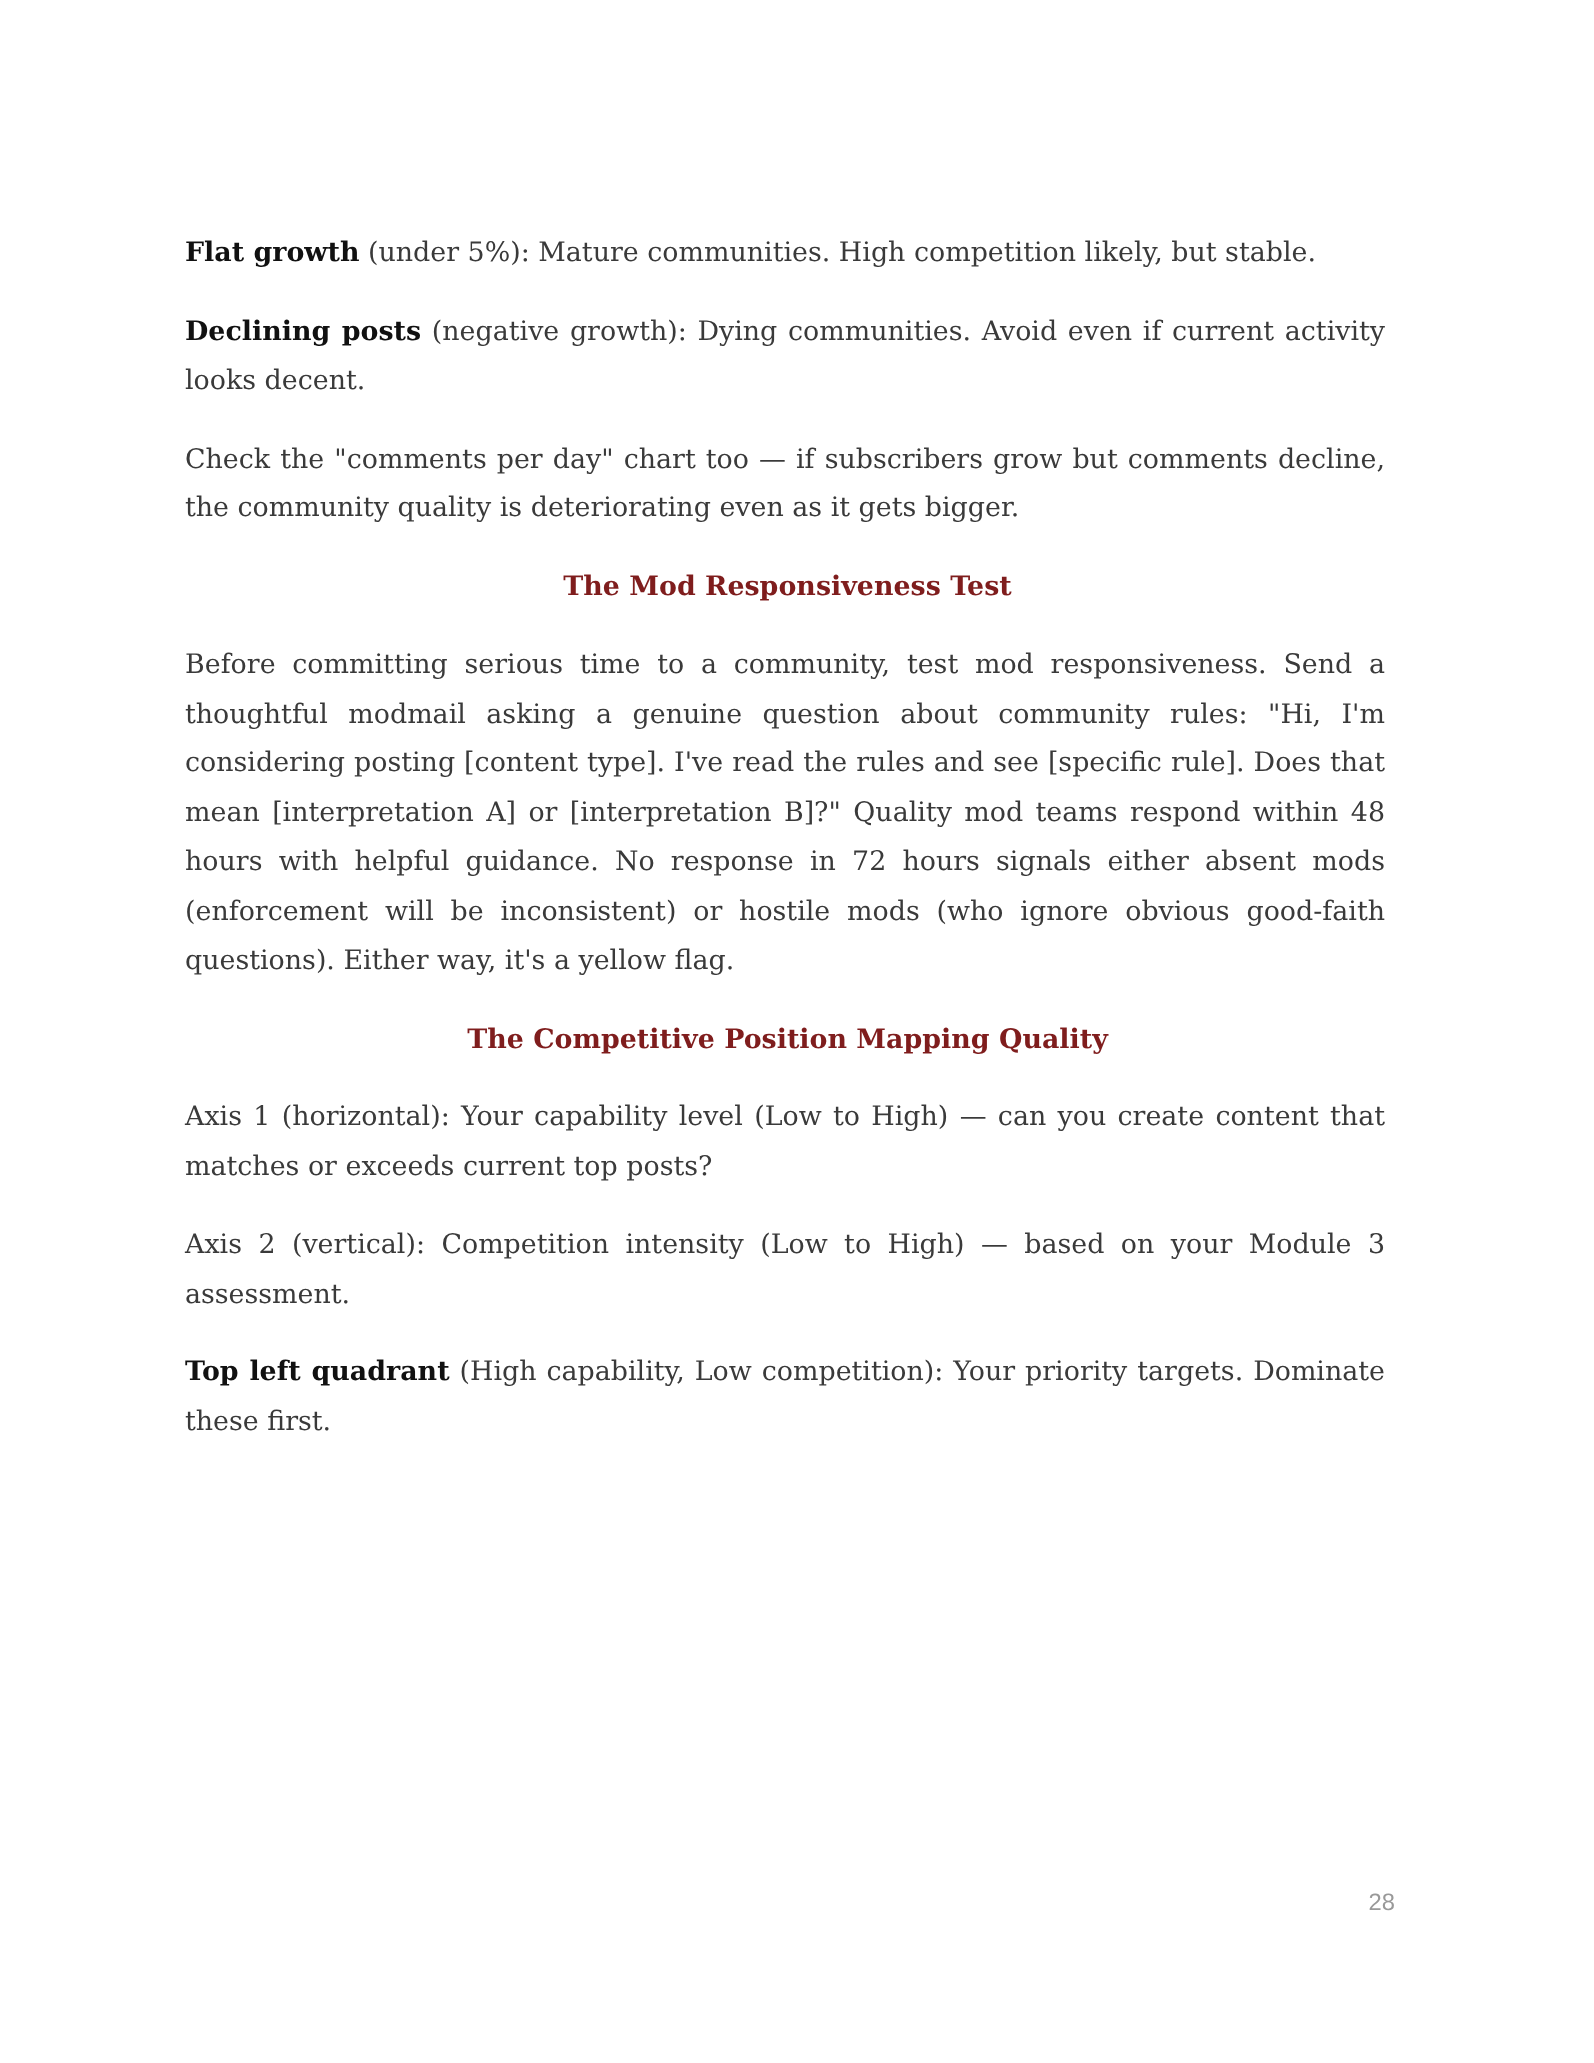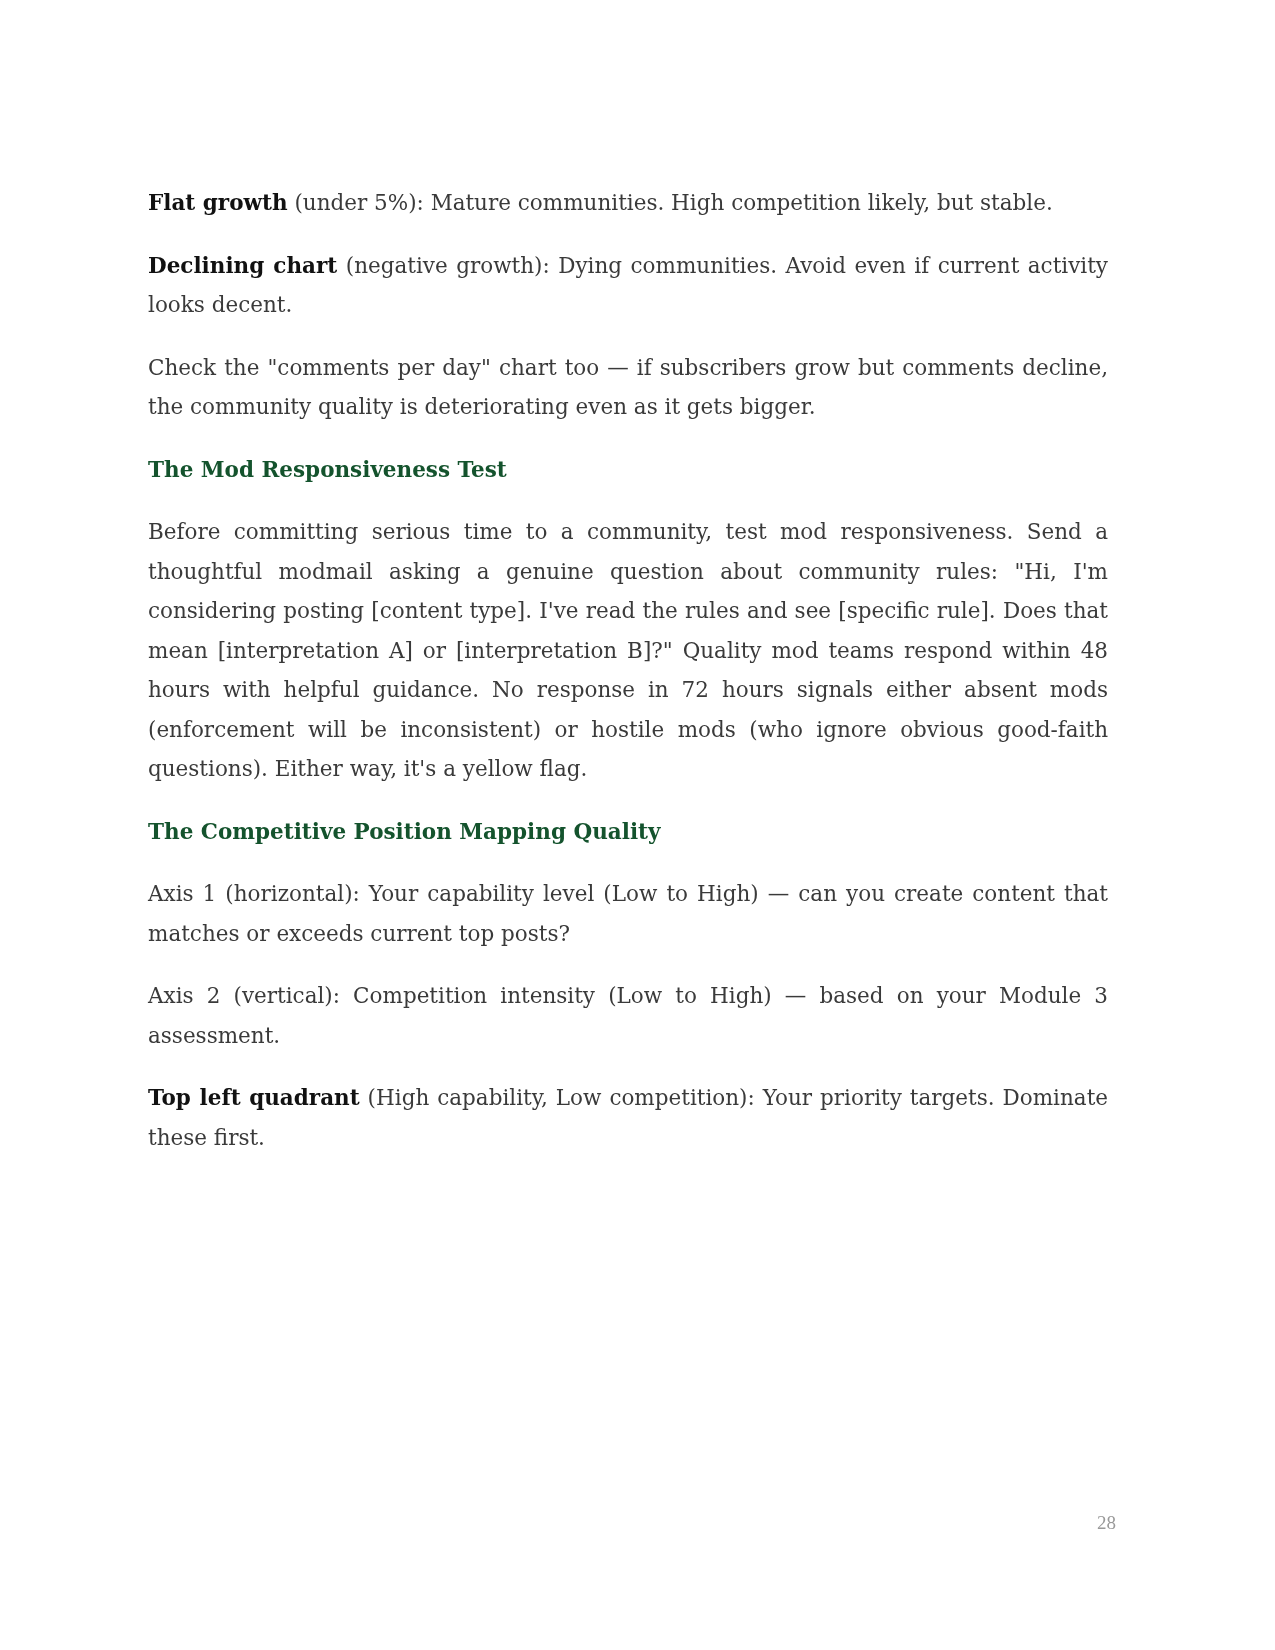--- a/index.html
+++ b/index.html
@@ -4,32 +4,32 @@
 <style>
   html, body { margin: 0; padding: 0; background: #ffffff; }
   body { width: 1275px; height: 1650px; position: relative; overflow: hidden; }
   .page {
     position: absolute; left: 148px; top: 183px; width: 964px;
     font-family: "DejaVu Serif", "Liberation Serif", serif;
     font-size: 21.5px; line-height: 39.5px; color: #3a3a3a;
   }
   .para { margin: 0 4px 23px 0; text-align: justify; }
   .para b { color: #111111; font-weight: bold; }
-  .heading { margin: 0 0 23px 0; font-weight: bold; color: #14532d; }
+  .heading { margin: 0 0 23px 0; font-weight: bold; color: #7f1d1d; text-align: center; }
   .page-number {
     position: absolute; left: 1088px; top: 1512px; width: 28px; text-align: right;
-    font-family: Liberation Serif, serif; font-size: 19px; color: #999999;
+    font-family: Liberation Sans, sans-serif; font-size: 19px; color: #999999;
   }
 </style>
 </head>
 <body>
 
 <div class="page">
   <p class="para"><b>Flat growth</b><span> (under 5%): Mature communities. High competition likely, but stable.</span></p>
-  <p class="para"><b>Declining chart</b><span> (negative growth): Dying communities. Avoid even if current activity looks decent.</span></p>
+  <p class="para"><b>Declining posts</b><span> (negative growth): Dying communities. Avoid even if current activity looks decent.</span></p>
   <p class="para">Check the "comments per day" chart too — if subscribers grow but comments decline, the community quality is deteriorating even as it gets bigger.</p>
   <p class="heading">The Mod Responsiveness Test</p>
   <p class="para">Before committing serious time to a community, test mod responsiveness. Send a thoughtful modmail asking a genuine question about community rules: "Hi, I'm considering posting [content type]. I've read the rules and see [specific rule]. Does that mean [interpretation A] or [interpretation B]?" Quality mod teams respond within 48 hours with helpful guidance. No response in 72 hours signals either absent mods (enforcement will be inconsistent) or hostile mods (who ignore obvious good-faith questions). Either way, it's a yellow flag.</p>
   <p class="heading">The Competitive Position Mapping Quality</p>
   <p class="para">Axis 1 (horizontal): Your capability level (Low to High) — can you create content that matches or exceeds current top posts?</p>
   <p class="para">Axis 2 (vertical): Competition intensity (Low to High) — based on your Module 3 assessment.</p>
   <p class="para"><b>Top left quadrant</b><span> (High capability, Low competition): Your priority targets. Dominate these first.</span></p>
 </div>
 
 <div class="page-number">28</div>

